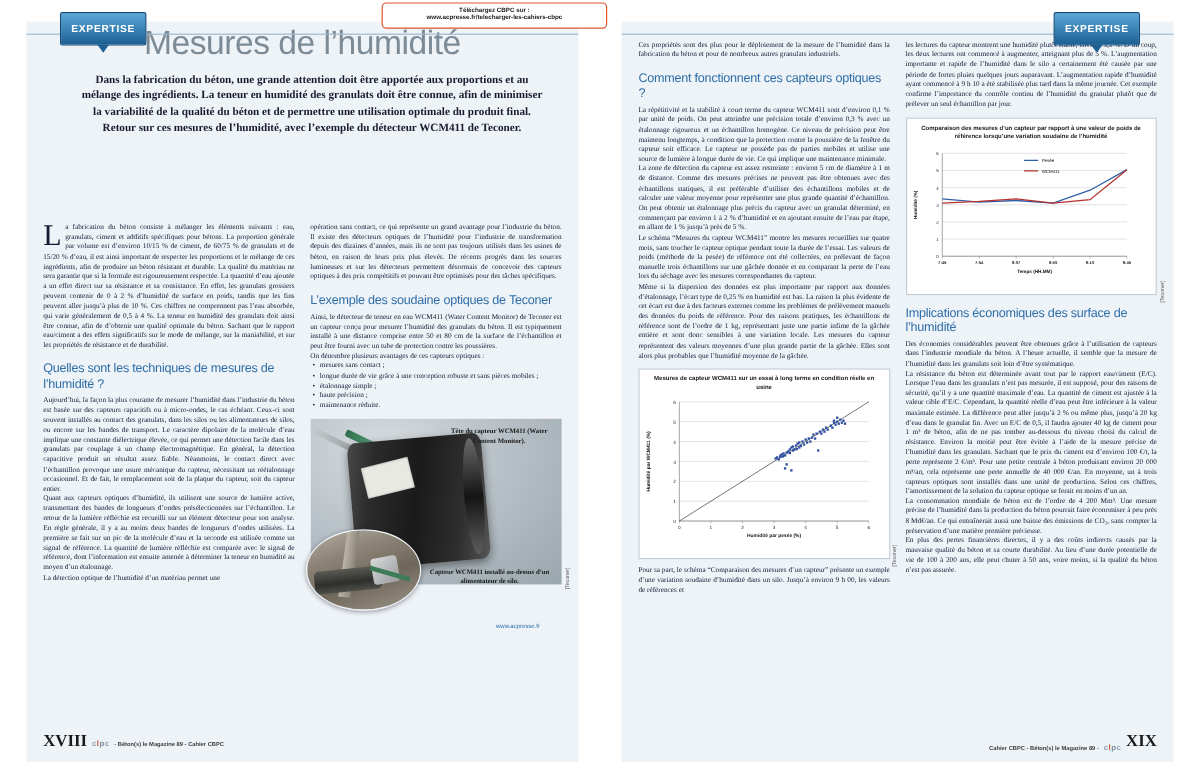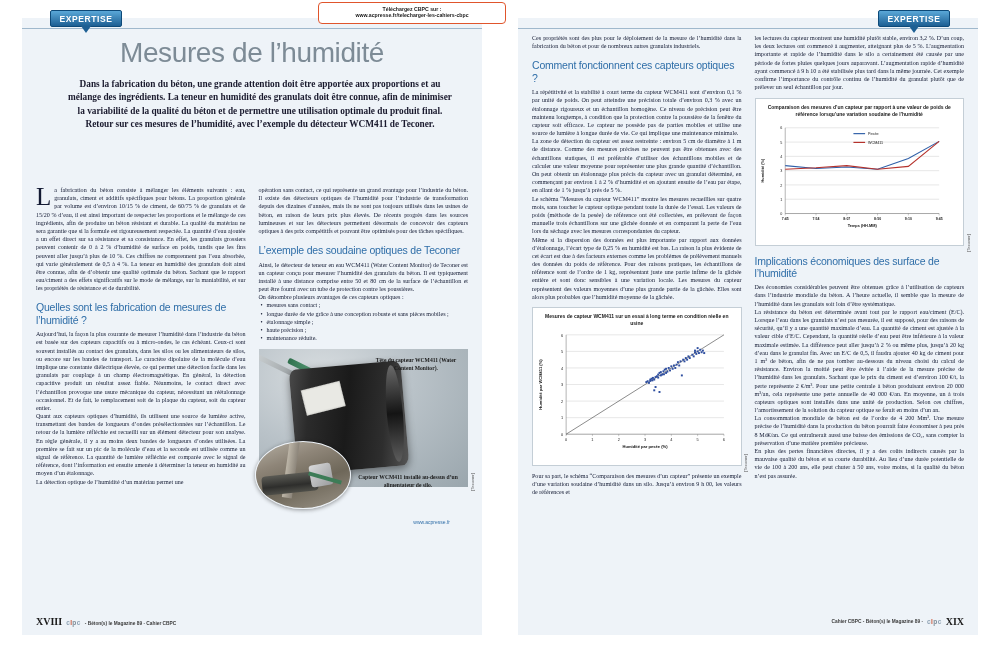--- a/index.html
+++ b/index.html
@@ -26,21 +26,21 @@
     position: absolute;
     left: 22px; right: 18px; top: 18px; bottom: 12px;
     background: #eef3f8;
   }
   .page.right .page-inner { left: 18px; right: 22px; }
 
   
   .exp-tab {
     position: absolute;
     top: 10px;
-    width: 72px; height: 17px;
+    width: 72px; height: 28px;
     background: linear-gradient(#5aa8d8, #1d5f93);
     border: 1px solid #0d4a79;
     border-radius: 2px;
     color: #ffffff;
     font-family: "Liberation Sans", sans-serif;
     font-weight: bold;
     font-size: 8.5px;
     letter-spacing: 0.6px;
     display: flex; align-items: center; justify-content: center;
     z-index: 6;
@@ -91,21 +91,21 @@
     letter-spacing: 0.3px;
     margin-top: 22px;
   }
   .headline {
     text-align: center;
     font-family: "Liberation Sans", sans-serif;
     font-weight: normal;
     font-size: 28px;
     line-height: 1.06;
     color: #7d8b96;
-    margin-top: 20px;
+    margin-top: 3px;
     letter-spacing: -0.4px;
   }
   .headline .l2 { display: block; }
   .standfirst {
     margin: 10px 26px 0 42px;
     text-align: center;
     font-family: "Liberation Serif", serif;
     font-weight: bold;
     font-size: 9.3px;
     line-height: 1.45;
@@ -315,27 +315,27 @@
   
   .footer-left {
     position: absolute;
     left: 36px; bottom: 20px;
     display: flex; align-items: baseline; gap: 4px;
     z-index: 4;
   }
   .footer-right {
     position: absolute;
     right: 36px; bottom: 20px;
-    display: flex; align-items: center; gap: 4px;
+    display: flex; align-items: flex-end; gap: 4px;
     z-index: 4;
   }
   .folio {
     font-family: "Liberation Serif", serif;
     font-weight: bold;
-    font-size: 10px;
+    font-size: 14px;
     color: #1a1a1a;
   }
   .foot-txt {
     font-family: "Liberation Sans", sans-serif;
     font-weight: bold;
     font-size: 4.8px;
     color: #3b3b3b;
   }
   .clpc {
     font-family: "Liberation Sans", sans-serif;
@@ -393,21 +393,21 @@
       <div class="headline">
         <span>Mesures de l’humidité</span>
       </div>
 
       <div class="standfirst">Dans la fabrication du béton, une grande attention doit être apportée aux proportions et au mélange des ingrédients. La teneur en humidité des granulats doit être connue, afin de minimiser la variabilité de la qualité du béton et de permettre une utilisation optimale du produit final. Retour sur ces mesures de l’humidité, avec l’exemple du détecteur WCM411 de Teconer.</div>
 
       <div class="cols">
 
         <div class="col">
           <p class="dropcap-p">La fabrication du béton consiste à mélanger les éléments suivants : eau, granulats, ciment et additifs spécifiques pour bétons. La proportion générale par volume est d’environ 10/15 % de ciment, de 60/75 % de granulats et de 15/20 % d’eau, il est ainsi important de respecter les proportions et le mélange de ces ingrédients, afin de produire un béton résistant et durable. La qualité du matériau ne sera garantie que si la formule est rigoureusement respectée. La quantité d’eau ajoutée a un effet direct sur sa résistance et sa consistance. En effet, les granulats grossiers peuvent contenir de 0 à 2 % d’humidité de surface en poids, tandis que les fins peuvent aller jusqu’à plus de 10 %. Ces chiffres ne comprennent pas l’eau absorbée, qui varie généralement de 0,5 à 4 %. La teneur en humidité des granulats doit ainsi être connue, afin de d’obtenir une qualité optimale du béton. Sachant que le rapport eau/ciment a des effets significatifs sur le mode de mélange, sur la maniabilité, et sur les propriétés de résistance et de durabilité.</p>
-          <h2 class="sub">Quelles sont les fabrication de mesures de l’humidité ?</h2>
+          <h2 class="sub">Quelles sont les techniques de mesures de l’humidité ?</h2>
           <p class="body">Aujourd’hui, la façon la plus courante de mesurer l’humidité dans l’industrie du béton est basée sur des capteurs capacitifs ou à micro-ondes, le cas échéant. Ceux-ci sont souvent installés au contact des granulats, dans les silos ou les alimentateurs de silos, ou encore sur les bandes de transport. Le caractère dipolaire de la molécule d’eau implique une constante diélectrique élevée, ce qui permet une détection facile dans les granulats par couplage à un champ électromagnétique. En général, la détection capacitive produit un résultat assez fiable. Néanmoins, le contact direct avec l’échantillon provoque une usure mécanique du capteur, nécessitant un réétalonnage occasionnel. Et de fait, le remplacement soit de la plaque du capteur, soit du capteur entier.</p>
           <p class="body">Quant aux capteurs optiques d’humidité, ils utilisent une source de lumière active, transmettant des bandes de longueurs d’ondes présélectionnées sur l’échantillon. Le retour de la lumière réfléchie est recueilli sur un élément détecteur pour son analyse. En règle générale, il y a au moins deux bandes de longueurs d’ondes utilisées. La première se fait sur un pic de la molécule d’eau et la seconde est utilisée comme un signal de référence. La quantité de lumière réfléchie est comparée avec le signal de référence, dont l’information est ensuite amenée à déterminer la teneur en humidité au moyen d’un étalonnage.</p>
           <p class="body">La détection optique de l’humidité d’un matériau permet une</p>
         </div>
 
         <div class="col">
           <p class="body">opération sans contact, ce qui représente un grand avantage pour l’industrie du béton. Il existe des détecteurs optiques de l’humidité pour l’industrie de transformation depuis des dizaines d’années, mais ils ne sont pas toujours utilisés dans les usines de béton, en raison de leurs prix plus élevés. De récents progrès dans les sources lumineuses et sur les détecteurs permettent désormais de concevoir des capteurs optiques à des prix compétitifs et pouvant être optimisés pour des tâches spécifiques.</p>
           <h2 class="sub">L’exemple des soudaine optiques de Teconer</h2>
           <p class="body">Ainsi, le détecteur de teneur en eau WCM411 (Water Content Monitor) de Teconer est un capteur conçu pour mesurer l’humidité des granulats du béton. Il est typiquement installé à une distance comprise entre 50 et 80 cm de la surface de l’échantillon et peut être fourni avec un tube de protection contre les poussières.</p>
           <p class="body">On dénombre plusieurs avantages de ces capteurs optiques :</p>

